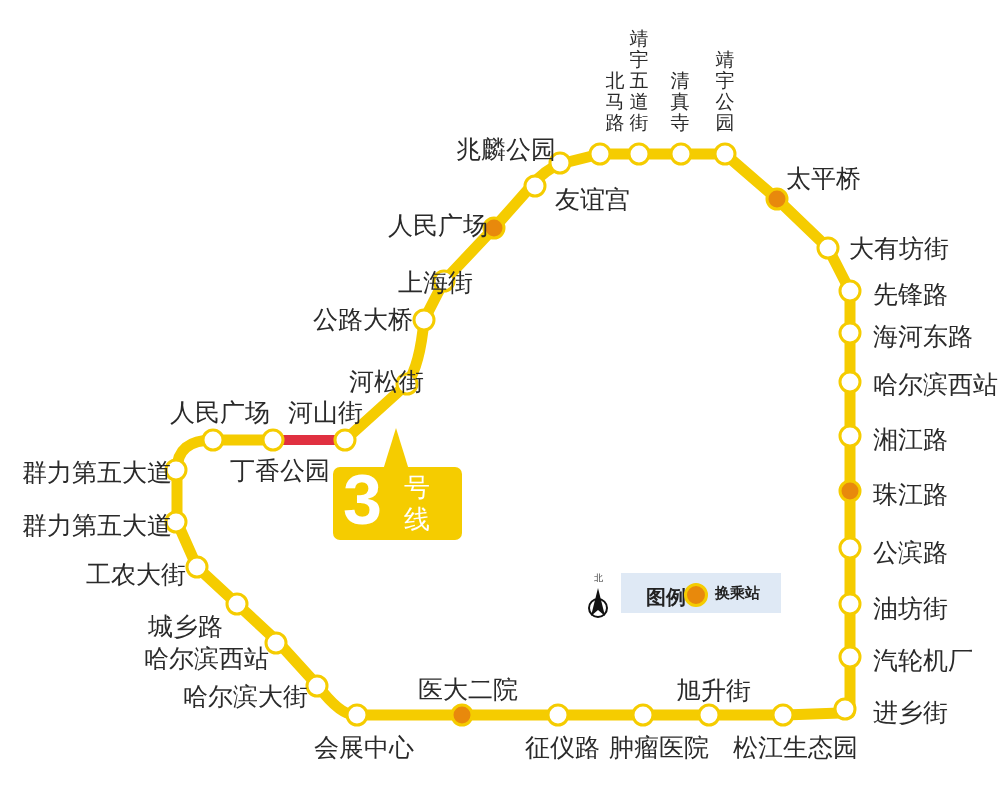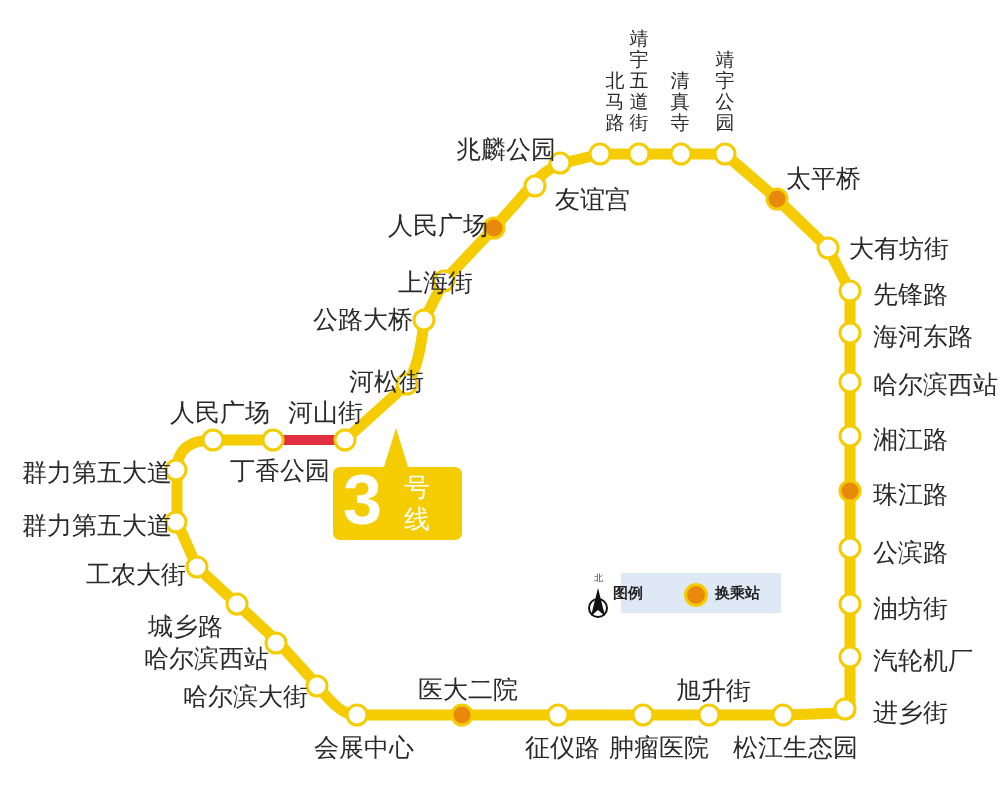--- a/index.html
+++ b/index.html
@@ -12,21 +12,21 @@
   .badge { position: absolute; left: 333px; top: 467px; width: 129px; height: 73px;
            background: #f5cc00; border-radius: 7px; }
   .badge-pointer { position: absolute; left: 383px; top: 428px; width: 0; height: 0;
            border-left: 13px solid transparent; border-right: 13px solid transparent;
            border-bottom: 42px solid #f5cc00; }
   .badge-num { position: absolute; left: 343px; top: 460px; font-size: 70px; font-weight: bold;
            color: #ffffff; font-family: "Liberation Sans", sans-serif; line-height: 80px; }
   .badge-hao { position: absolute; left: 404px; top: 474px; font-size: 26px; color: #ffffff; line-height: 1; }
   .badge-xian { position: absolute; left: 404px; top: 506px; font-size: 26px; color: #ffffff; line-height: 1; }
   .legend { position: absolute; left: 621px; top: 573px; width: 160px; height: 40px; background: #dfe9f5; }
-  .legend-title { position: absolute; left: 613px; top: 584px; font-size: 15px; font-weight: bold; color: #222;
+  .legend-title { position: absolute; left: 646px; top: 584px; font-size: 20px; font-weight: bold; color: #222;
                   font-family: "DejaVu Serif", serif; }
   .legend-dot { position: absolute; left: 684px; top: 583px; width: 18px; height: 18px; border-radius: 50%;
                 background: #e8890c; border: 3px solid #f5cc00; box-sizing: content-box; }
   .legend-text { position: absolute; left: 715px; top: 584px; font-size: 15px; font-weight: bold; color: #222;
                  font-family: "DejaVu Serif", serif; }
   .north-label { position: absolute; left: 594px; top: 572px; font-size: 9px; color: #333; }
   .north-arrow { position: absolute; left: 588px; top: 586px; }
 </style>
 </head>
 <body>

